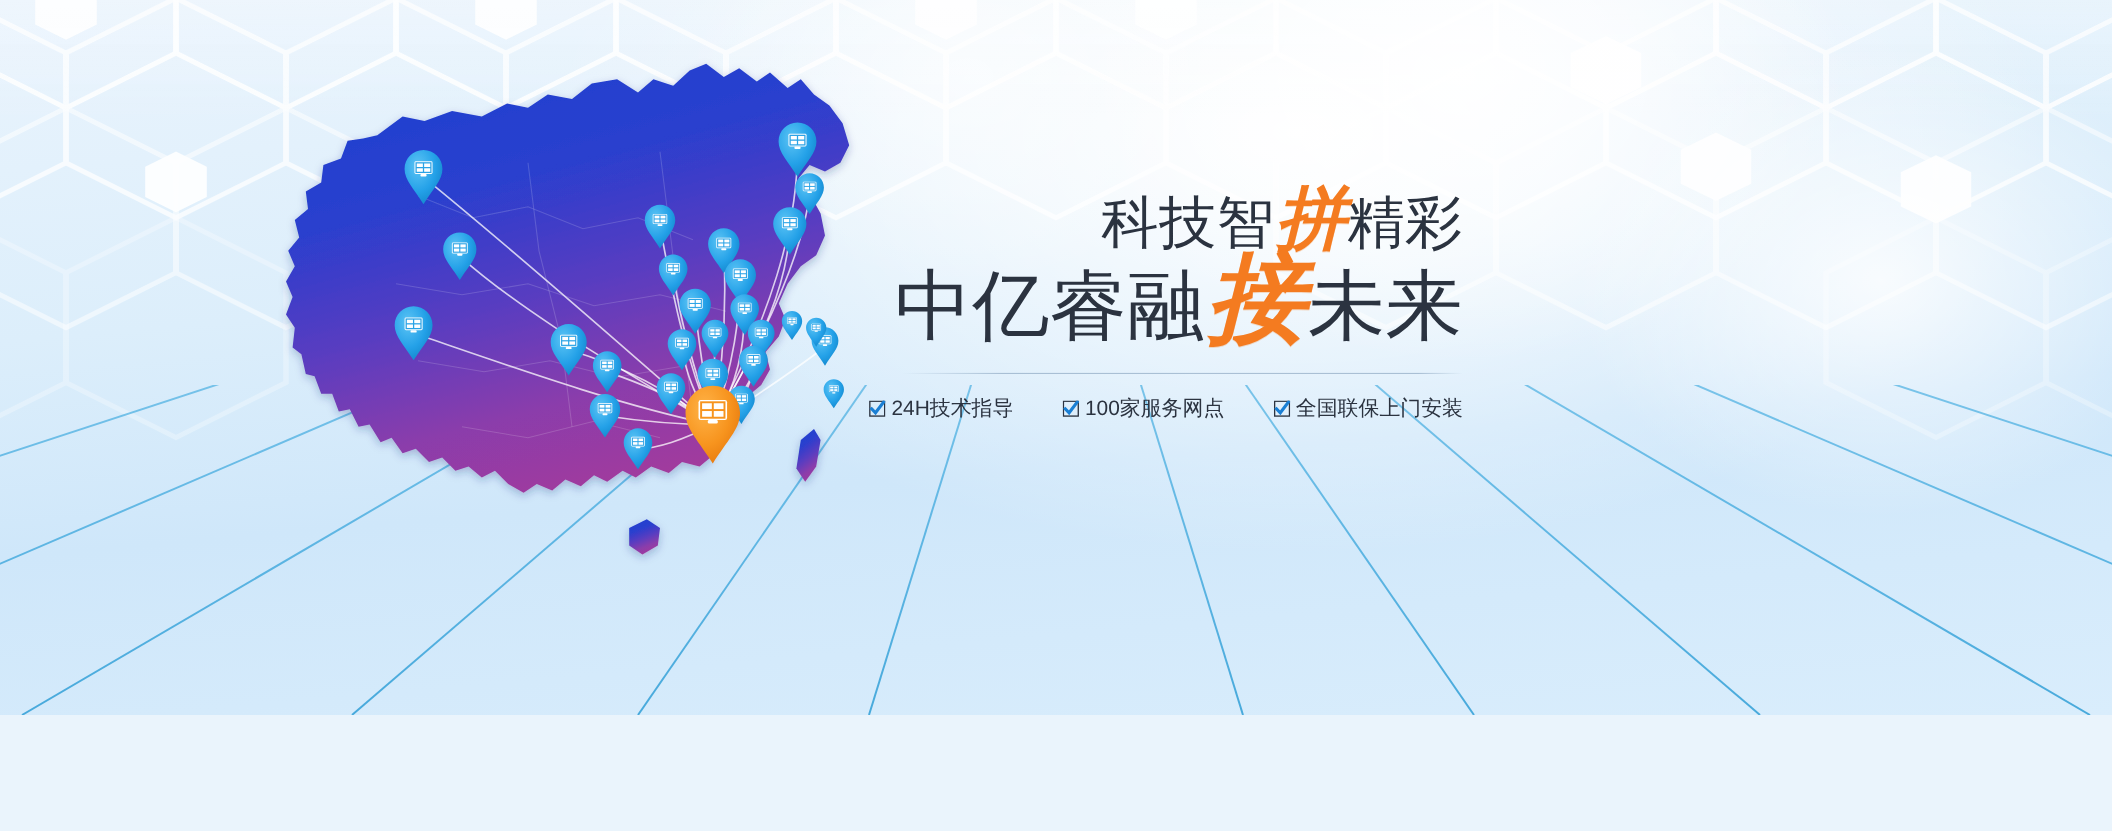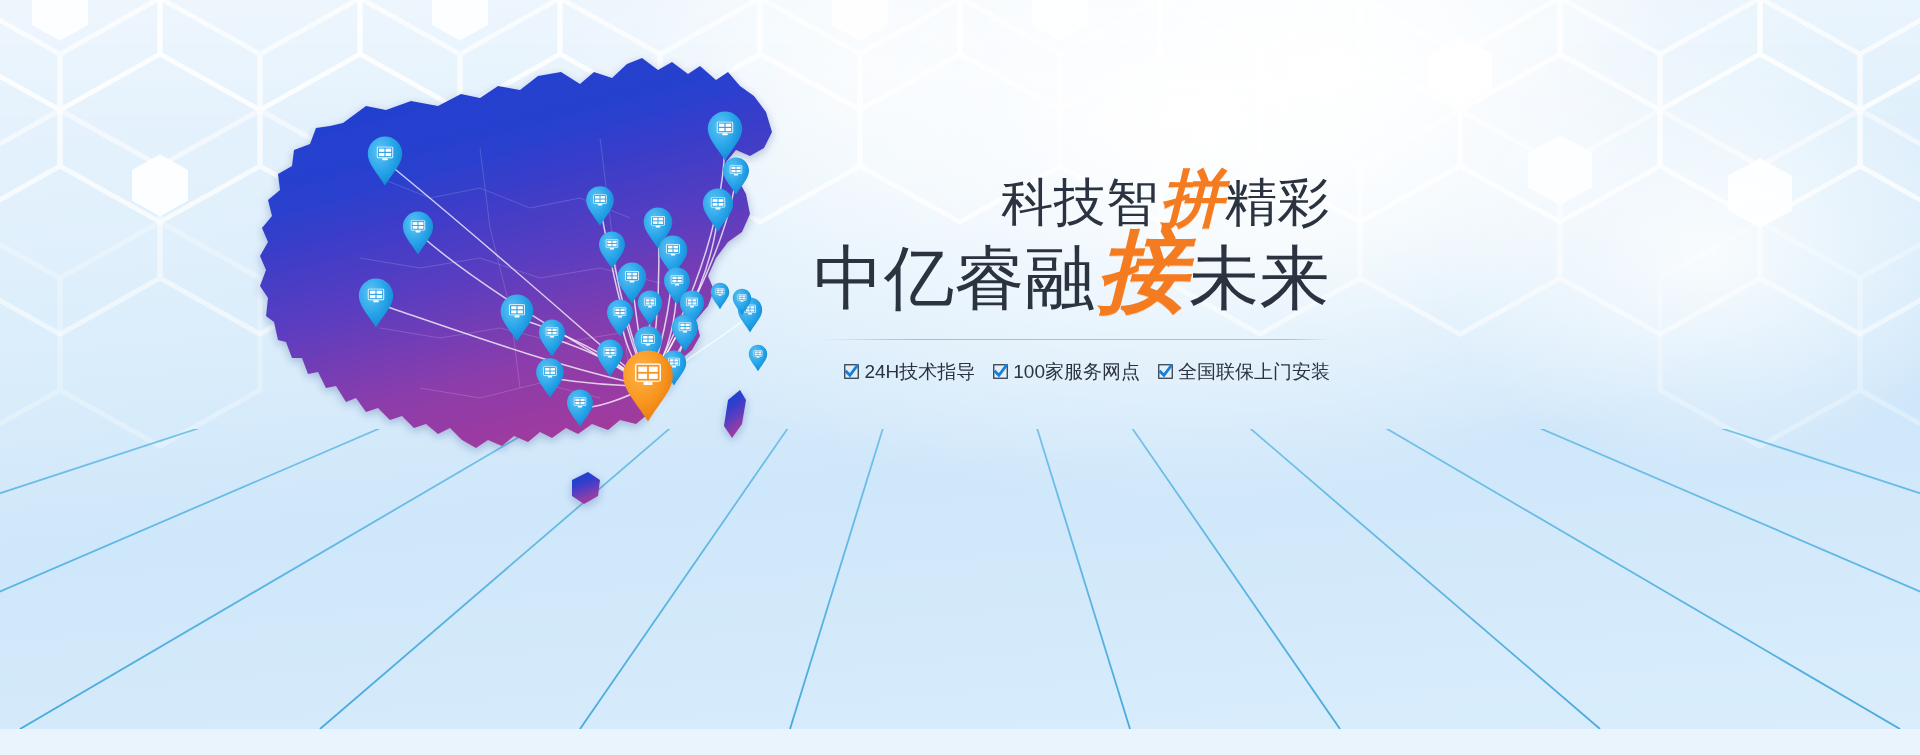--- a/index.html
+++ b/index.html
@@ -6,21 +6,21 @@
   * { margin:0; padding:0; box-sizing:border-box; }
   html,body { width:1920px; height:755px; overflow:hidden; }
   body {
     font-family:"Liberation Sans", sans-serif;
     background:#eaf4fc;
   }
 
   
   .banner {
     position:relative;
-    width:1920px; height:729px;
+    width:1920px; height:650px;
     overflow:hidden;
     background:
       radial-gradient(ellipse 1100px 620px at 1180px 120px, #ffffff 0%, rgba(255,255,255,0) 62%),
       linear-gradient(175deg, #eaf4fd 0%, #dceefb 38%, #cfe7fa 62%, #d9edfc 100%);
   }
 
   
   .hexlayer { position:absolute; inset:0; opacity:.95; }
   .hexlayer svg { width:100%; height:100%; display:block; }
 
@@ -74,21 +74,21 @@
 
   .divider {
     margin-top:26px;
     height:1px; width:510px; margin-left:auto;
     background:linear-gradient(to right, rgba(150,175,200,0), rgba(120,150,180,.55) 18%, rgba(120,150,180,.55) 92%, rgba(150,175,200,0));
   }
 
   .features {
     margin-top:22px;
     display:flex; justify-content:flex-end; align-items:flex-start;
-    gap:18px;
+    gap:45px;
     white-space:nowrap;
   }
   .feature { display:flex; align-items:center; gap:5px; }
   .feature .tick { width:15px; height:15px; flex:0 0 auto; display:block; }
   .feature .ftext {
     font-size:19px; color:#2b3340; line-height:1;
     font-family:"Liberation Sans", sans-serif;
   }
 
   

